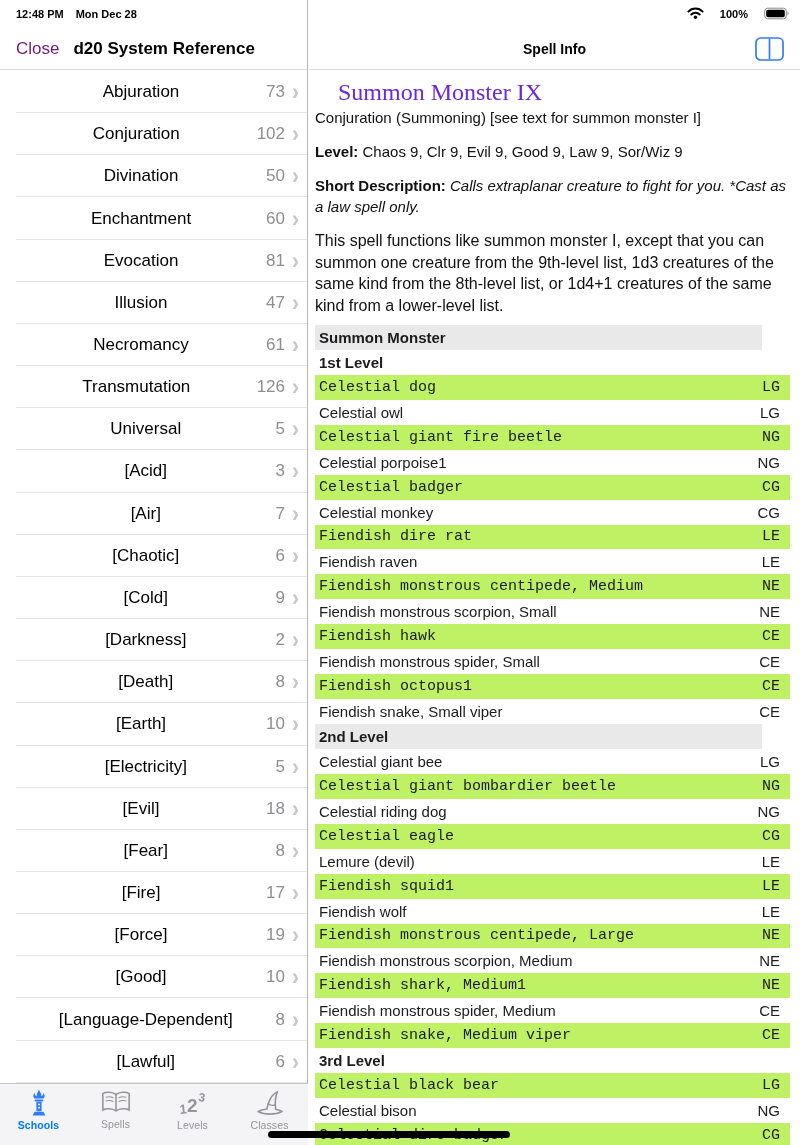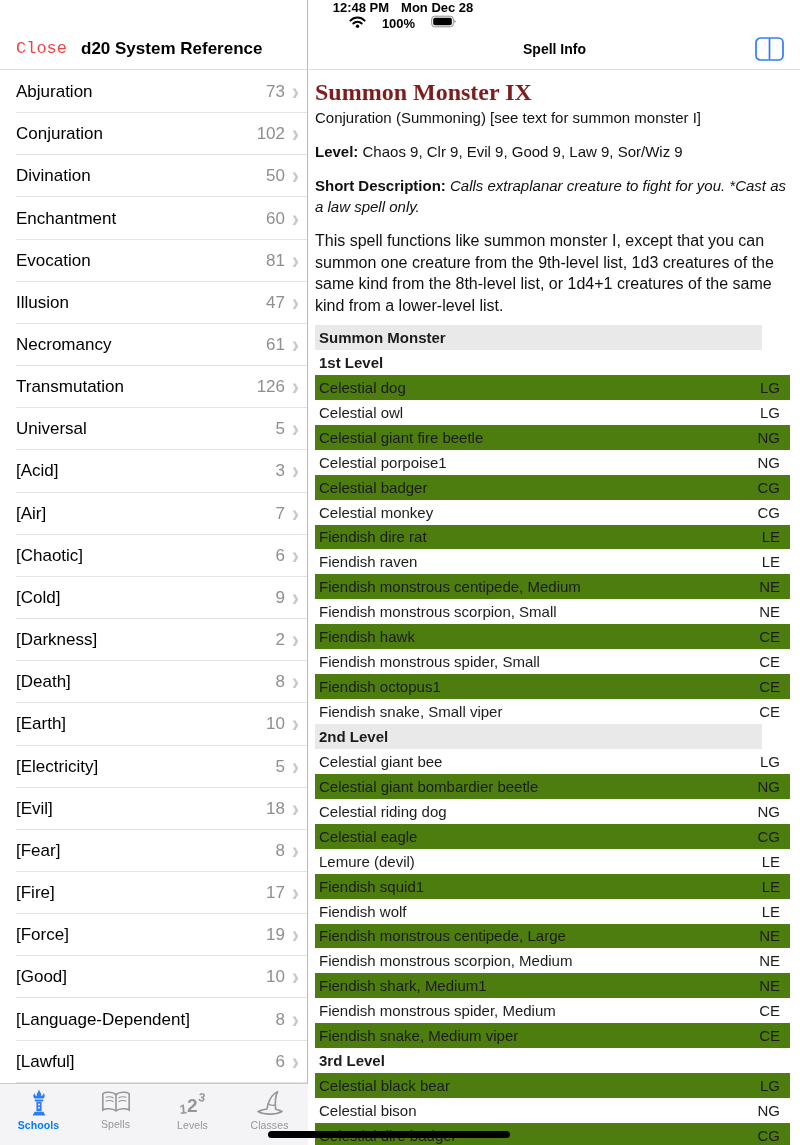--- a/index.html
+++ b/index.html
@@ -3,78 +3,78 @@
 <meta charset="utf-8">
 <style>
   * { margin:0; padding:0; box-sizing:border-box; }
   html,body { width:800px; height:1145px; overflow:hidden; background:#fff;
     font-family:"Liberation Sans", sans-serif; -webkit-text-size-adjust:none; }
   .app { position:relative; width:800px; height:1145px; background:#fff; }
 
   
   .statusbar { position:absolute; top:0; left:0; right:0; height:28px; z-index:6;
     display:flex; justify-content:space-between; align-items:center; padding:0 10px 0 16px;
-    font-size:13px; font-weight:700; color:#000;flex-direction:column; }
+    font-size:11px; font-weight:700; color:#000; }
   .statusbar .left { display:flex; gap:12px; }
   .statusbar .right { display:flex; align-items:center; gap:16px; }
 
   
   .sidebar { position:absolute; top:0; left:0; width:308px; height:1145px;
     border-right:1px solid #b9b9bc; background:#fff; }
   .detail { position:absolute; top:0; left:309px; width:491px; height:1145px; background:#fff; overflow:hidden; }
 
   
   .navrow { position:absolute; top:28px; left:0; right:0; height:42px;
     display:flex; align-items:center; border-bottom:1px solid #dcdcdf; }
   .side-nav { padding-left:16px; gap:14px; }
-  .close-btn { background:none; border:none; font-size:17px; color:#ef4444; cursor:pointer;
-    font-family:Liberation Mono, monospace; }
+  .close-btn { background:none; border:none; font-size:17px; color:#701a75; cursor:pointer;
+    font-family:Liberation Sans, sans-serif; }
   .side-title { font-size:17px; font-weight:700; color:#000; }
   .detail-nav { justify-content:center; }
   .detail-title { font-size:14px; font-weight:700; color:#000; }
   .splitview-btn { position:absolute; right:14px; top:7px; background:none; border:none;
     color:#2f7df6; cursor:pointer; padding:2px; }
 
   
-  .school-list { position:absolute; top:71px; left:0; right:0; list-style:none; }
+  .school-list { position:absolute; top:71px; left:0; right:0; list-style:none;text-align:center; }
   .srow { position:relative; height:42.17px; display:flex; align-items:center;
     padding:0 8px 0 16px; cursor:pointer; background:#fff; }
   .srow::after { content:""; position:absolute; left:16px; right:0; bottom:0; height:1px; background:#e3e3e5; }
   .slabel { flex:1; font-size:17px; color:#000; white-space:nowrap; overflow:hidden; }
   .scount { font-size:17px; color:#8e8e93; margin-right:7px; }
   .chev { font-size:21px; line-height:18px; color:#c7c7cc; font-weight:600; transform:scaleY(1.15); }
 
   
   .tabbar { position:absolute; left:0; bottom:0; width:308px; height:62px; background:#f4f4f6;
     border-top:1px solid #c8c7cc; display:flex; z-index:5; }
   .tab { flex:1; display:flex; flex-direction:column; align-items:center; justify-content:flex-start;
     padding-top:5px; gap:2px; color:#96969a; cursor:pointer; background:none; border:none; }
   .tab .tlabel { font-size:10.5px; letter-spacing:.1px; }
   .tab.active { color:#2f7df6; }
   .tab.active .tlabel { color:#007aff; font-weight:600; }
   .tab svg { display:block; }
 
   
   .content { position:absolute; top:70px; left:0; right:0; bottom:0; padding:0 10px 0 6px; overflow:hidden; }
-  .spell-name { font-family:"Liberation Serif", serif; font-weight:700; font-size:24px;
-    color:#7f1d1d; margin-top:9px; line-height:27px; }
+  .spell-name { font-family:"Liberation Serif", serif; font-weight:400; font-size:24px;
+    color:#6d28d9; margin-top:9px; line-height:27px;margin-left:23px; }
   .school-line { font-size:15px; color:#111; margin-top:2px; line-height:20px; }
   .kv-line { font-size:15px; color:#111; margin-top:13px; line-height:21px; }
   .kv-line b { font-weight:700; }
   .kv-line i { font-style:italic; }
   .desc-par { font-size:16px; color:#111; margin-top:13px; line-height:21.5px; }
 
   
   .mtable { margin-top:9px; width:100%; }
   .trow { display:flex; height:24.95px; align-items:flex-start; font-size:15px; color:#1c1c1e; }
   .trow .c1 { flex:1; padding-left:4px; display:flex; align-items:center; height:100%;
     white-space:nowrap; overflow:hidden; }
   .trow .c2 { width:28px; text-align:right; padding-right:10px; display:flex; align-items:center;
     justify-content:flex-end; height:100%; }
-  .trow.data.alt .c1, .trow.data.alt .c2 { background:#4d7c0f; }
+  .trow.data.alt .c1, .trow.data.alt .c2 { background:#bef264;font-family:Liberation Mono, monospace; }
   .trow.hdr .c1 { font-weight:700; }
   .trow.hdr.alt .c1 { background:#e9e9e9; }
 
   
   .home-indicator { position:absolute; left:268px; top:1131px; width:242px; height:7px;
     border-radius:4px; background:#000; z-index:9; }
 </style>
 </head>
 <body>
 

